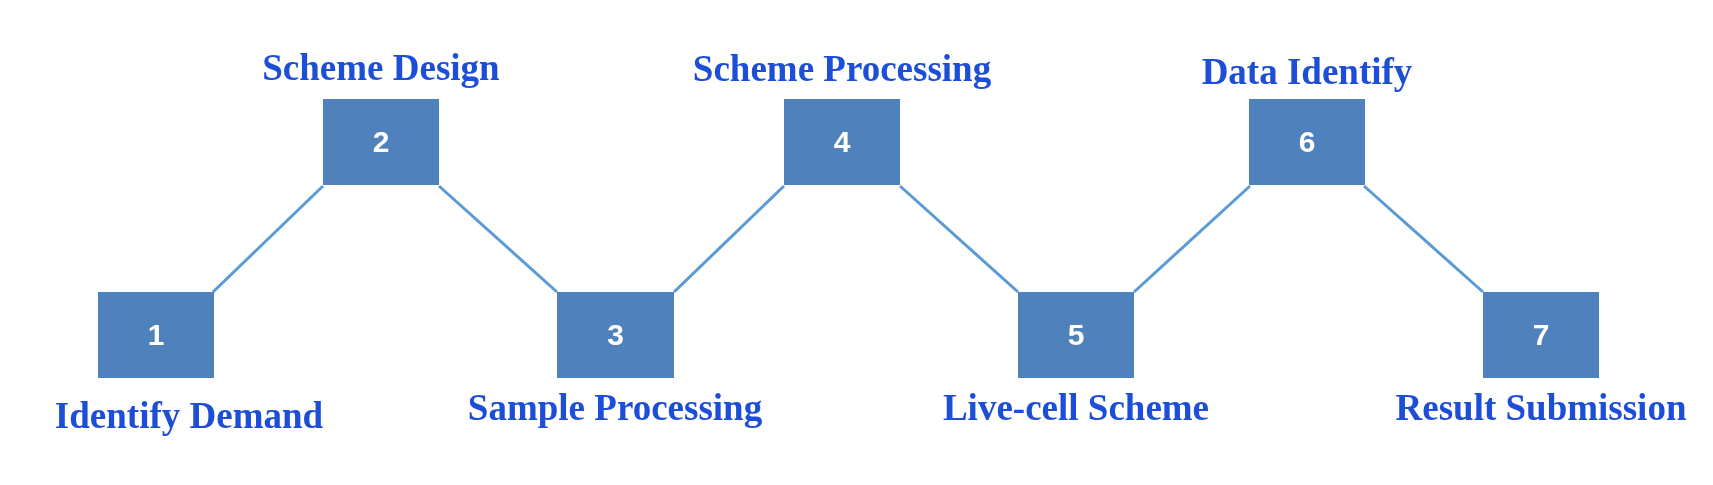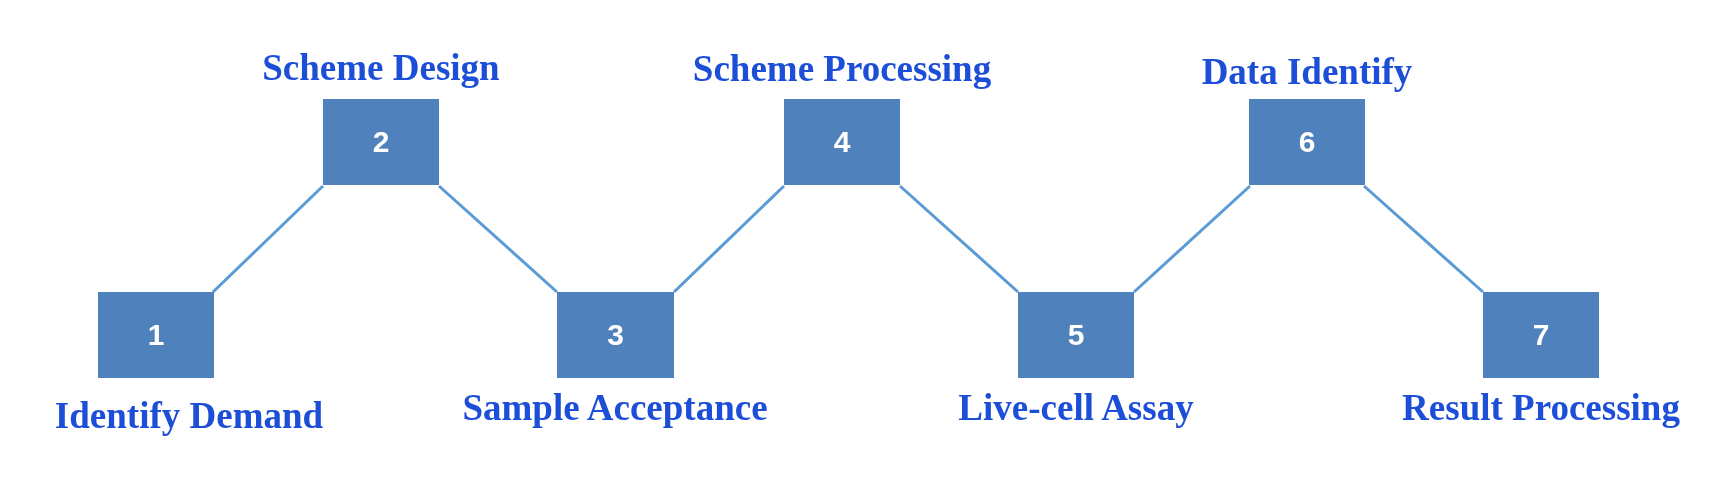--- a/index.html
+++ b/index.html
@@ -78,36 +78,36 @@
     <div class="node-label" style="left:156px; top:396px;margin-left:33px;">Identify Demand</div>
   </div>
 
   <div class="node">
     <div class="node-label" style="left:381px; top:48px;">Scheme Design</div>
     <div class="node-box" style="left:323px; top:99px; width:116px; height:86px;">2</div>
   </div>
 
   <div class="node">
     <div class="node-box" style="left:557px; top:292px; width:117px; height:86px;">3</div>
-    <div class="node-label" style="left:615px; top:388px;">Sample Acceptance</div>
+    <div class="node-label" style="left:615px; top:388px;">Sample Processing</div>
   </div>
 
   <div class="node">
     <div class="node-label" style="left:842px; top:49px;">Scheme Processing</div>
     <div class="node-box" style="left:784px; top:99px; width:116px; height:86px;">4</div>
   </div>
 
   <div class="node">
     <div class="node-box" style="left:1018px; top:292px; width:116px; height:86px;">5</div>
-    <div class="node-label" style="left:1076px; top:388px;">Live-cell Assay</div>
+    <div class="node-label" style="left:1076px; top:388px;">Live-cell Scheme</div>
   </div>
 
   <div class="node">
     <div class="node-label" style="left:1307px; top:52px;">Data Identify</div>
     <div class="node-box" style="left:1249px; top:99px; width:116px; height:86px;">6</div>
   </div>
 
   <div class="node">
     <div class="node-box" style="left:1483px; top:292px; width:116px; height:86px;">7</div>
-    <div class="node-label" style="left:1541px; top:388px;">Result Processing</div>
+    <div class="node-label" style="left:1541px; top:388px;">Result Submission</div>
   </div>
 
 </div>
 
 </body></html>

